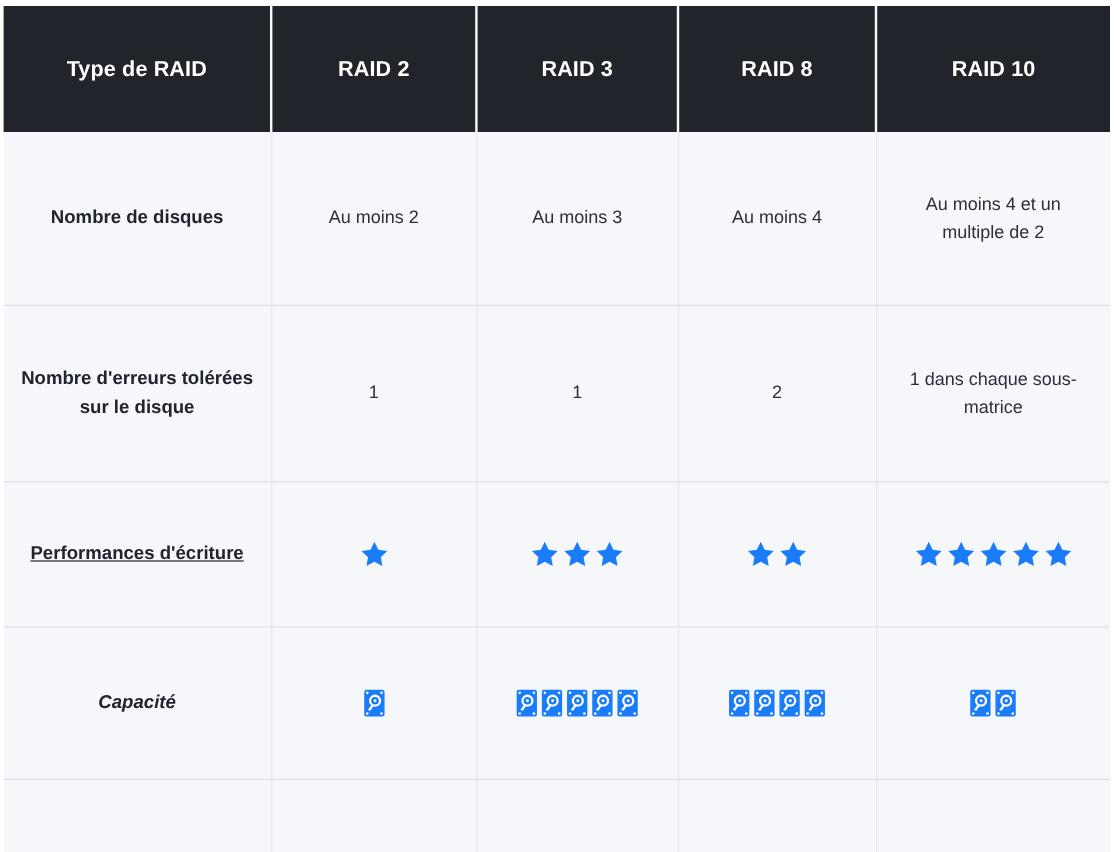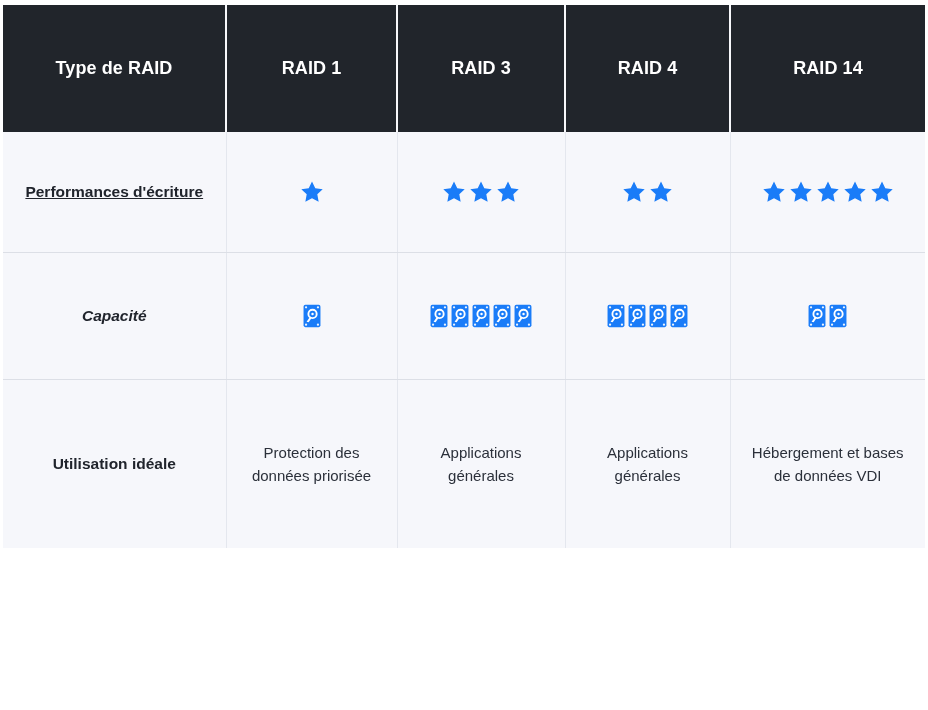--- a/index.html
+++ b/index.html
@@ -35,21 +35,21 @@
   col.c3 { width: 165px; }
   col.c4 { width: 195px; }
 
   thead th {
     background: #21252b;
     color: #ffffff;
     font-size: 18px;
     font-weight: bold;
     text-align: center;
     height: 97px;
-    padding: 15px 6px;
+    padding: 4px 6px;
     border-right: 2px solid #f7f8fb;
     letter-spacing: 0.1px;
   }
   thead th:last-child { border-right: none; }
 
   tbody td {
     background: #f6f7fb;
     border-right: 1px solid #e4e7ee;
     border-bottom: 1px solid #dcdfe6;
     text-align: center;
@@ -105,29 +105,59 @@
     <colgroup>
       <col class="c0">
         <col class="c1">
         <col class="c2">
         <col class="c3">
         <col class="c4">
     </colgroup>
     <thead>
       <tr>
         <th>Type de RAID</th>
-        <th>RAID 1</th>
+        <th>RAID 2</th>
         <th>RAID 3</th>
-        <th>RAID 4</th>
-        <th>RAID 14</th>
+        <th>RAID 8</th>
+        <th>RAID 10</th>
       </tr>
     </thead>
     <tbody>
 
-
+      <tr class="r-disques">
+        <td class="rowhead">Nombre de disques</td>
+        <td>
+            <span class="cell-text">Au moins 2</span>
+          </td>
+        <td>
+            <span class="cell-text">Au moins 3</span>
+          </td>
+        <td>
+            <span class="cell-text">Au moins 4</span>
+          </td>
+        <td>
+            <span class="cell-text">Au moins 4 et un multiple de 2</span>
+          </td>
+      </tr>
+
+      <tr class="r-erreurs">
+        <td class="rowhead">Nombre d'erreurs tolérées sur le disque</td>
+        <td>
+            <span class="cell-text">1</span>
+          </td>
+        <td>
+            <span class="cell-text">1</span>
+          </td>
+        <td>
+            <span class="cell-text">2</span>
+          </td>
+        <td>
+            <span class="cell-text">1 dans chaque sous-matrice</span>
+          </td>
+      </tr>
 
       <tr class="r-perf">
         <td class="rowhead">Performances d'écriture</td>
         <td>
             <div class="stars">
               <svg viewBox="0 0 24 24" width="26" height="26" class="star-icon">
                 <path fill="#1a7cf8" d="M12 2.2l3.02 6.3 6.86.93-4.99 4.74 1.24 6.84L12 17.74 5.87 21.01l1.24-6.84L2.12 9.43l6.86-.93z"></path>
               </svg>
             </div>
           </td>

